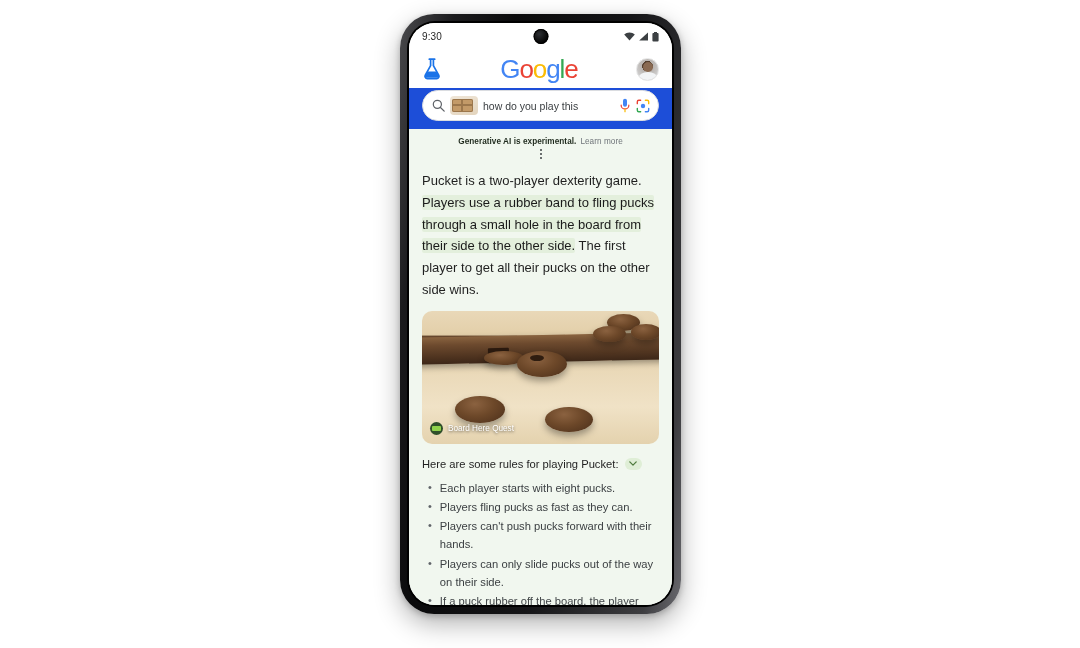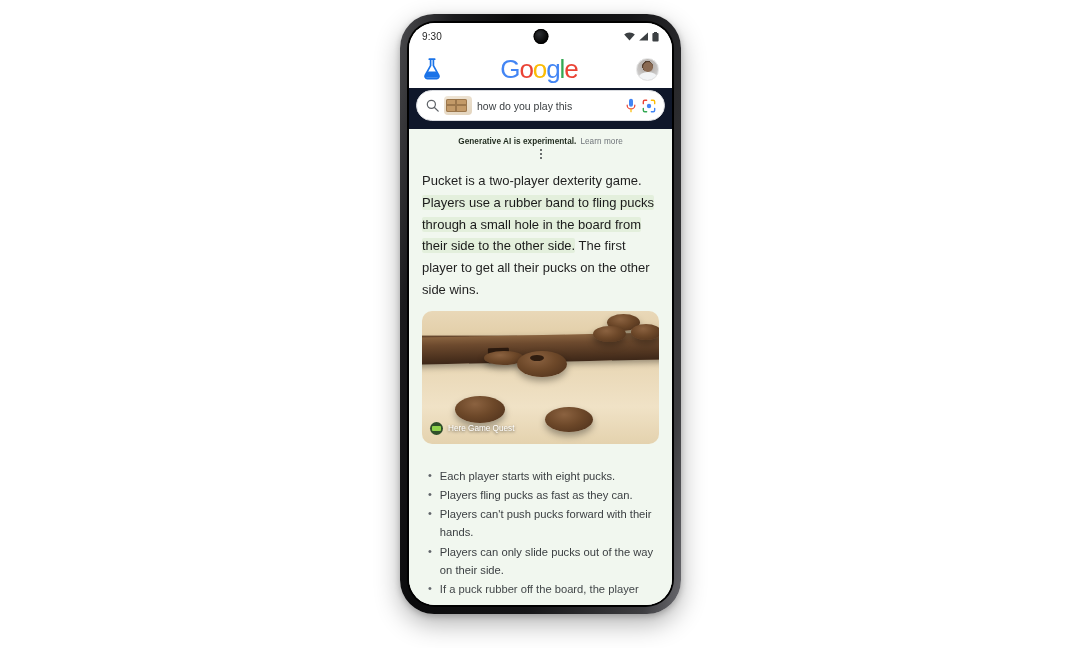--- a/index.html
+++ b/index.html
@@ -60,21 +60,21 @@
   .avatar::before{
     content:""; position:absolute; left:50%; top:18%; transform:translateX(-50%);
     width:10px; height:10px; border-radius:50%; background:#8a6a52;
   }
   .avatar::after{
     content:""; position:absolute; left:50%; bottom:-4px; transform:translateX(-50%);
     width:19px; height:12px; border-radius:50% 50% 0 0; background:#f2f4f6;
   }
 
   
-  .searchwrap { padding: 2px 7px 8px; background:#0f172a; }
+  .searchwrap { padding: 2px 13px 8px; background:#1d4ed8; }
   .searchbar {
     height: 31px; border-radius: 18px; border: 1px solid #dadce0;
     display:flex; align-items:center; gap: 5px; padding: 0 8px 0 9px; background:#fff;
   }
   .s-thumb {
     width: 28px; height: 19px; border-radius: 4px; flex: 0 0 auto;
     background: linear-gradient(160deg,#efe6d8 0%,#e3d4bd 100%);
     position: relative; overflow: hidden;
   }
   .s-thumb i {
@@ -250,26 +250,34 @@
               <div class="m-gap"></div>
               <div class="puck p-tr1"></div>
               <div class="puck p-tr2"></div>
               <div class="puck p-tr3"></div>
               <div class="puck p-mid"></div>
               <div class="puck p-big"></div>
               <div class="puck p-bl"></div>
               <div class="puck p-br"></div>
               <div class="m-attr">
                 <span class="m-logo"></span>
-                <span class="m-name">Here Game Quest</span>
+                <span class="m-name">Board Here Quest</span>
               </div>
             </div>
           </div>
 
           <div class="rules">
+            <div class="rules-h">
+              <span>Here are some rules for playing Pucket:</span>
+              <span class="chev">
+                <svg width="8" height="5" viewBox="0 0 10 6">
+                  <path d="M1 1l4 4 4-4" fill="none" stroke="#4e7a3c" stroke-width="1.6" stroke-linecap="round" stroke-linejoin="round"></path>
+                </svg>
+              </span>
+            </div>
             <ul>
               <li>
                   <span class="dot">•</span>
                   <span>Each player starts with eight pucks.</span>
                 </li>
               <li>
                   <span class="dot">•</span>
                   <span>Players fling pucks as fast as they can.</span>
                 </li>
               <li>

